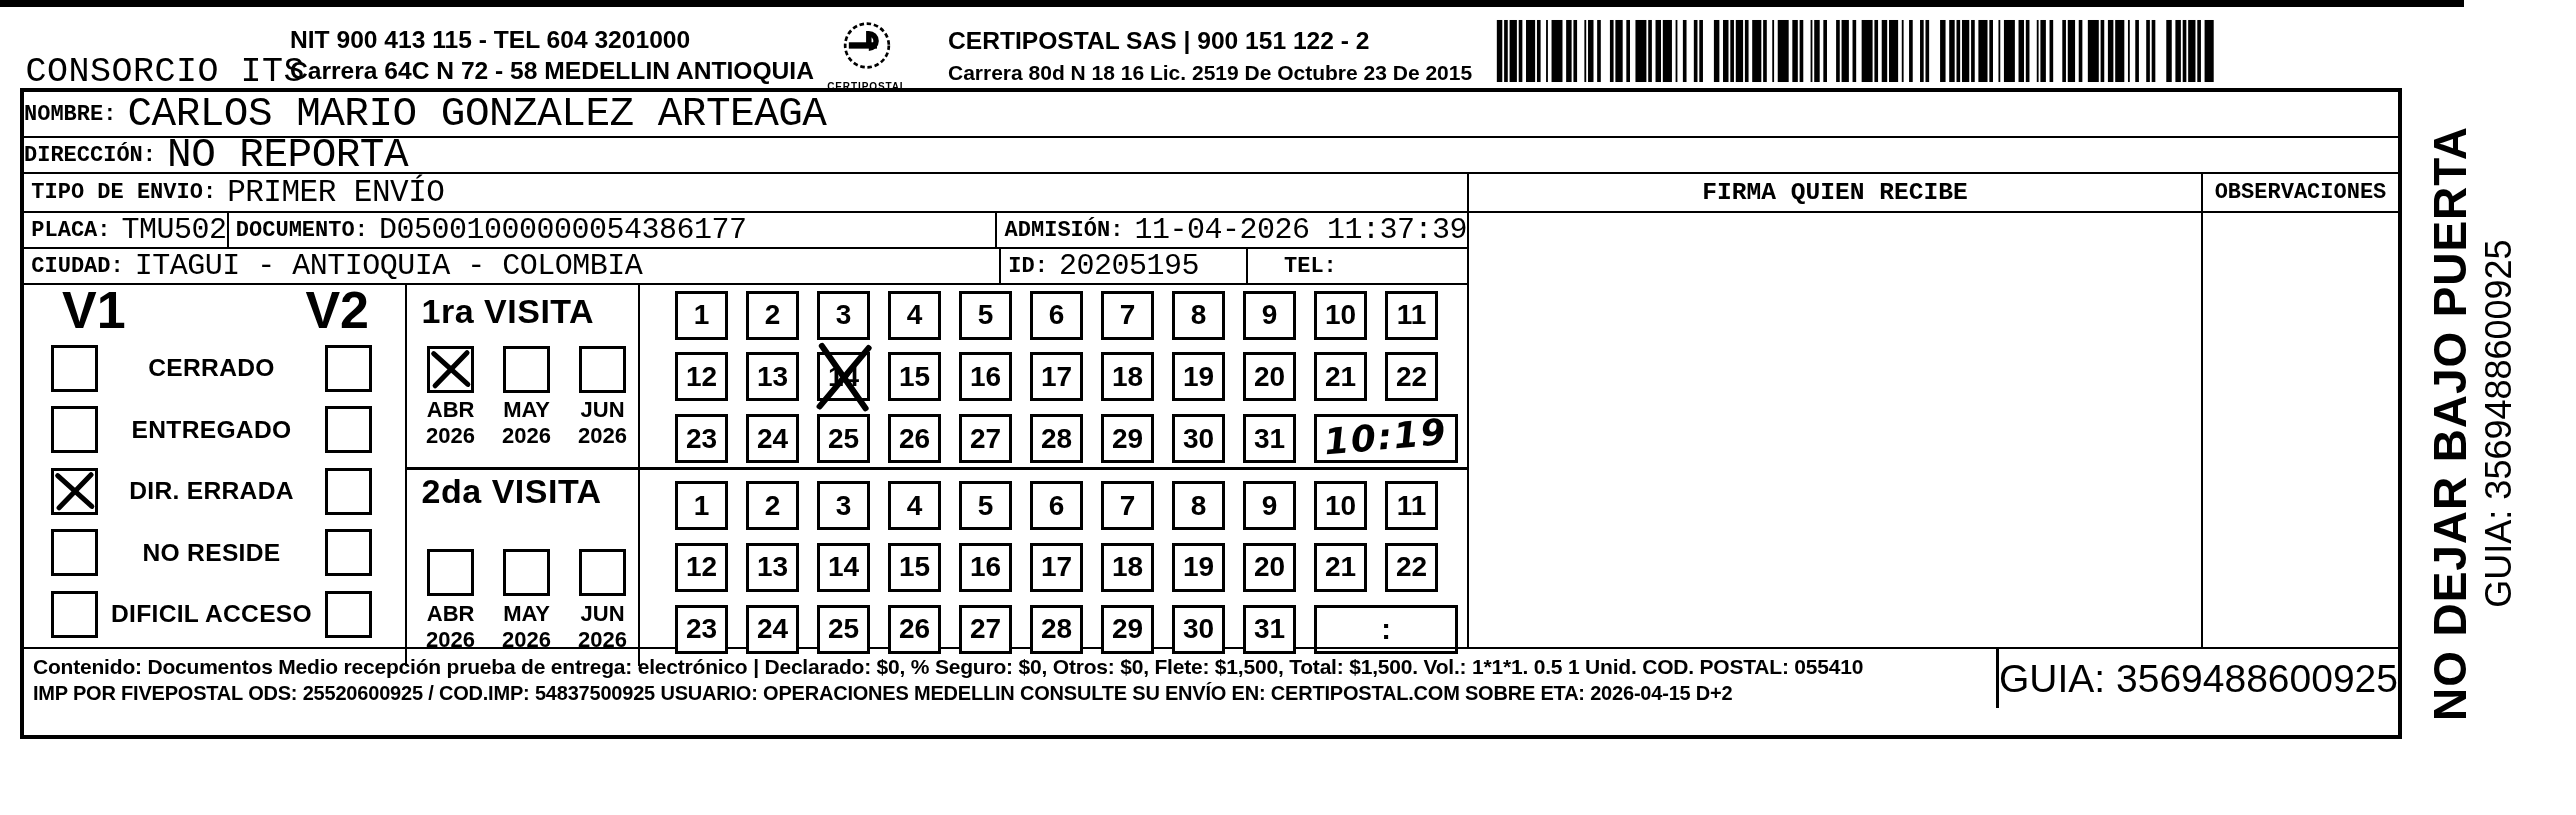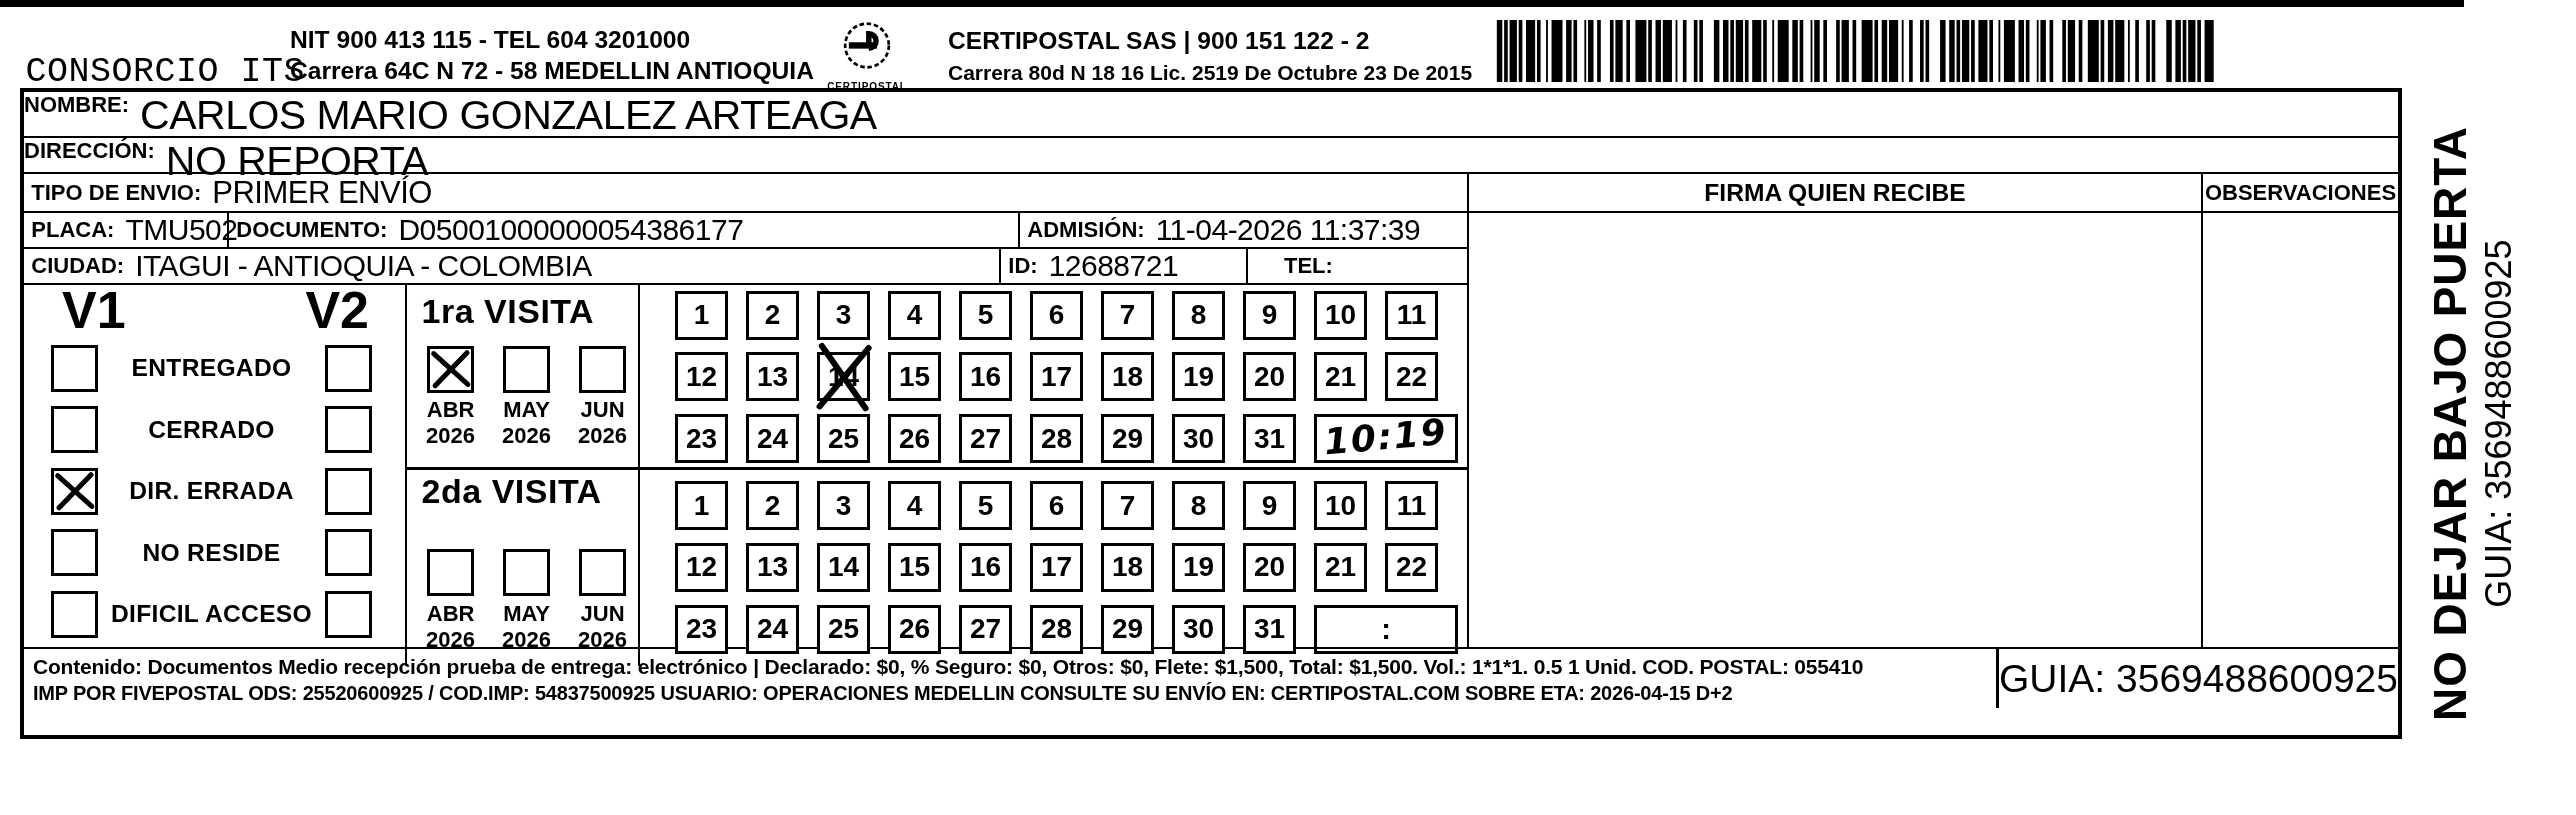--- a/index.html
+++ b/index.html
@@ -13,21 +13,21 @@
   #logo { position:absolute; left:817px; top:20px; width:100px; text-align:center; }
   #logo .cap { font-size:10px; font-weight:700; letter-spacing:0.9px; margin-top:-1.8px; }
   #logo .fine { margin:1.8px auto 0; width:64px; border-top:1.8px dotted #000; height:2.7px; }
   #certiblock { position:absolute; left:948px; top:27px; }
   #certiblock .l1 { font-size:24.6px; font-weight:600; }
   #certiblock .l2 { font-size:21px; font-weight:600; margin-top:5.5px; }
   #barcode { position:absolute; left:1495px; top:18px; }
 
   
   #form { position:absolute; left:20px; top:88px; width:2382px; height:651px; border:4.6px solid #000; background:#fff; }
-  .row { display:flex; border-bottom:2.7px solid #000; }
+  .row { display:flex; align-items:center; border-bottom:2.7px solid #000;font-family:Liberation Mono, monospace; }
   .cell { display:flex; align-items:center; height:100%; padding-left:7.3px; }
   .brd-r { border-right:2.7px solid #000; }
   .flabel { font-size:22px; font-weight:700; white-space:nowrap; }
   .fvalue { font-size:41px; font-weight:500; letter-spacing:-0.5px; margin-left:11px; white-space:nowrap; }
   .fvalue.sm { font-size:30px; }
 
   #row-nombre   { height:46px; }
   #row-direccion{ height:36px; }
   #row-headers  { height:39px; }
   #row-headers .tipo-cell { width:1445px; }
@@ -248,43 +248,43 @@
         </div>
       </div>
 
       <div id="row-ciudad" class="row">
         <div class="cell c1 brd-r">
           <span class="flabel">CIUDAD:</span>
           <span class="fvalue sm">ITAGUI - ANTIOQUIA - COLOMBIA</span>
         </div>
         <div class="cell c2 brd-r">
           <span class="flabel">ID:</span>
-          <span class="fvalue sm">12688721</span>
+          <span class="fvalue sm">20205195</span>
         </div>
         <div class="cell c3">
           <span class="flabel">TEL:</span>
           <span class="fvalue sm"></span>
         </div>
       </div>
 
       <div id="grid-body">
         <div id="v-panel">
           <div class="vhdr">
             <span>V1</span>
             <span>V2</span>
           </div>
           <div>
               <div class="srow">
                 <div class="cb"></div>
+                <div class="slabel">CERRADO</div>
+                <div class="cb"></div>
+              </div>
+              <div class="srow">
+                <div class="cb"></div>
                 <div class="slabel">ENTREGADO</div>
-                <div class="cb"></div>
-              </div>
-              <div class="srow">
-                <div class="cb"></div>
-                <div class="slabel">CERRADO</div>
                 <div class="cb"></div>
               </div>
               <div class="srow">
                 <div class="cb xmark"></div>
                 <div class="slabel">DIR. ERRADA</div>
                 <div class="cb"></div>
               </div>
               <div class="srow">
                 <div class="cb"></div>
                 <div class="slabel">NO RESIDE</div>

